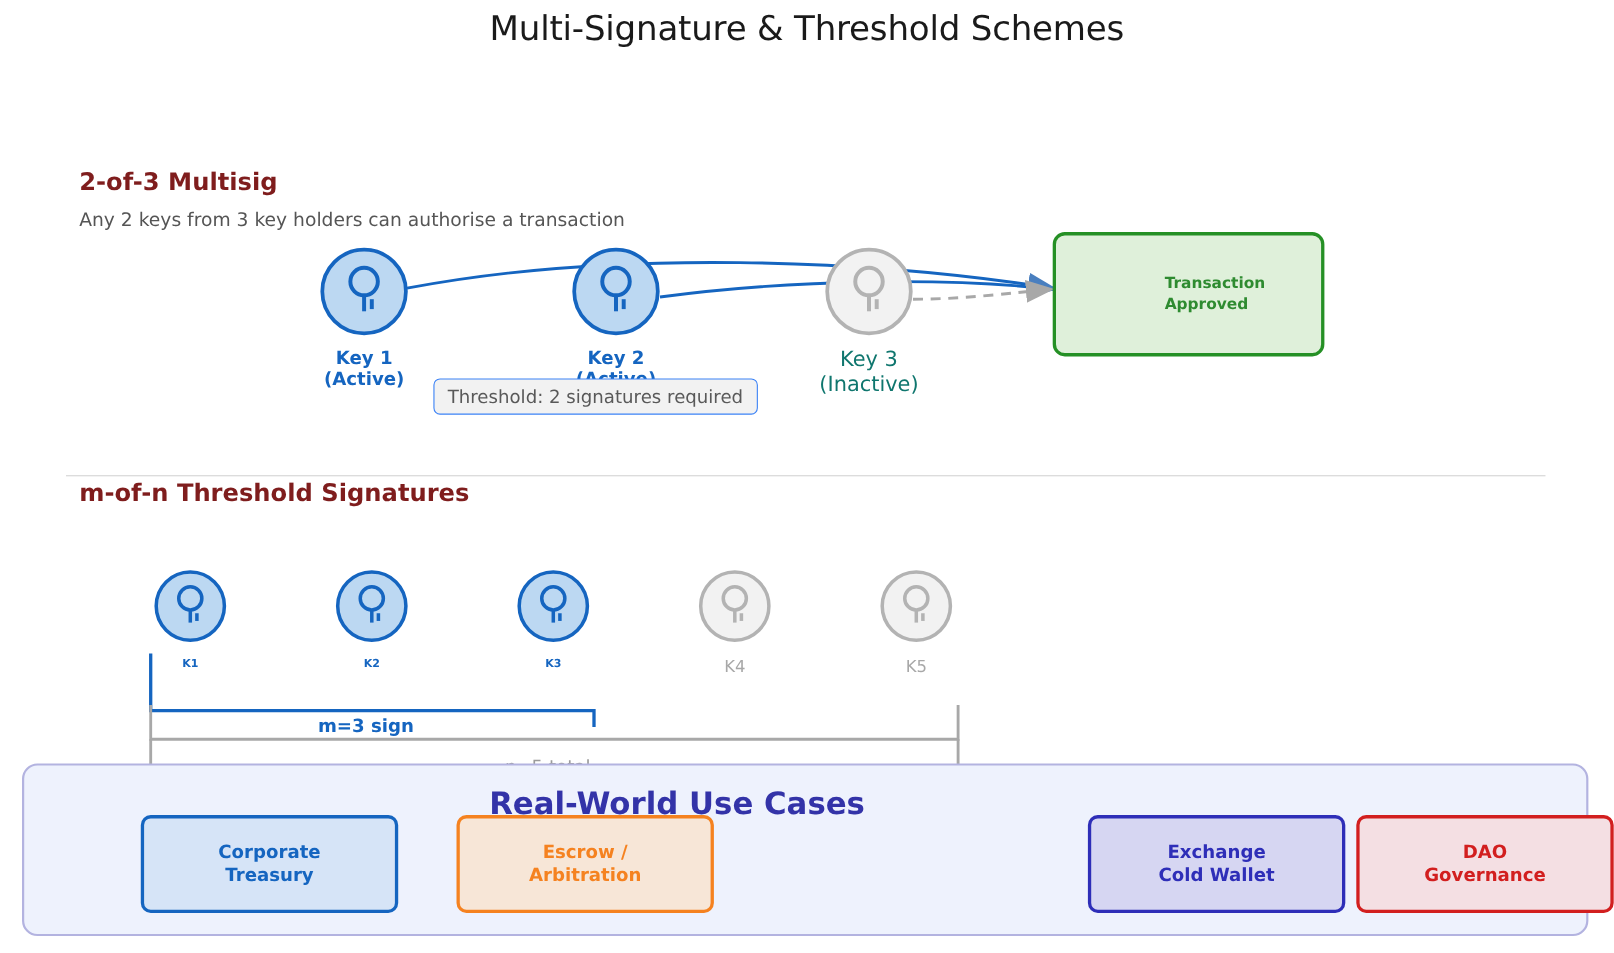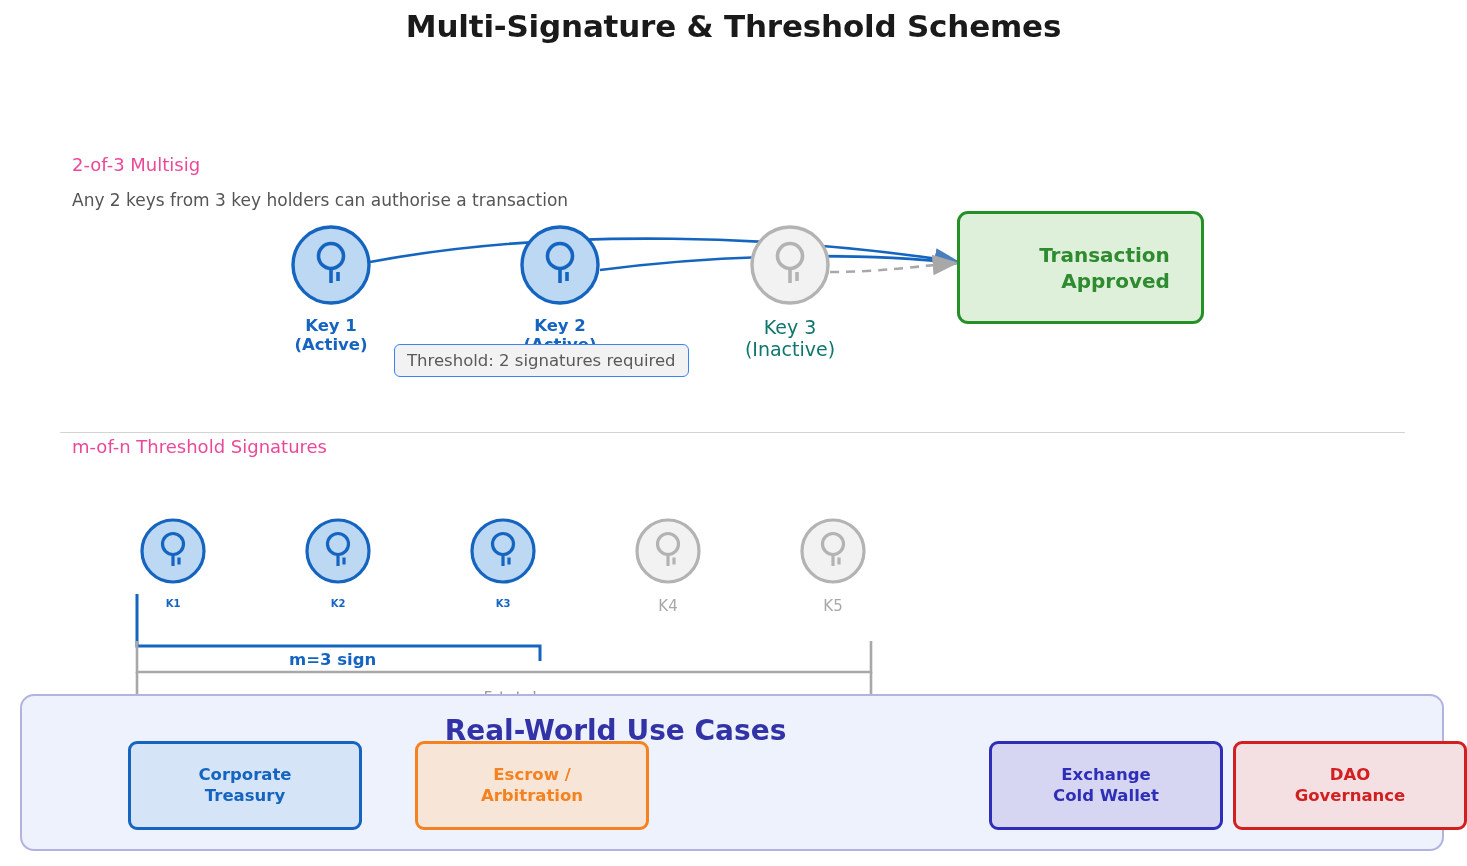--- a/index.html
+++ b/index.html
@@ -6,25 +6,25 @@
   body{
     width:1467px;height:866px;background:#ffffff;
     font-family:"DejaVu Sans","Liberation Sans",sans-serif;
     position:relative;overflow:hidden;
   }
   .stage{position:absolute;left:0;top:0;width:1467px;height:866px;}
   svg.layer{position:absolute;left:0;top:0;width:1467px;height:866px;overflow:visible;}
 
   .page-title{
     position:absolute;left:0;top:8px;width:1467px;text-align:center;
-    font-size:31px;font-weight:bold;color:#1a1a1a;letter-spacing:-0.2px;
+    font-size:31px;font-weight:normal;color:#1a1a1a;letter-spacing:-0.2px;
   }
 
   .sec-title{
-    position:absolute;font-size:18px;font-weight:normal;color:#ec4899;
+    position:absolute;font-size:22px;font-weight:bold;color:#7f1d1d;
     white-space:nowrap;
   }
   .sec-sub{
     position:absolute;font-size:17px;color:#555555;white-space:nowrap;
   }
 
   .divider{
     position:absolute;left:60px;top:432px;width:1345px;height:1px;
     background:#d4d4d4;
   }
@@ -37,21 +37,21 @@
   .key-label.inactive{color:#0f766e;font-weight:normal;font-size:19px;}
   .key-label.small-active{color:#1565C0;font-weight:bold;font-size:10px;}
   .key-label.small-inactive{color:#a8a8a8;font-weight:normal;font-size:15px;}
 
   .approve-box{
     position:absolute;left:957px;top:211px;width:241px;height:107px;
     background:#dff0da;border:3px solid #259025;border-radius:11px;
     display:flex;align-items:center;justify-content:center;
   }
   .approve-text{
-    text-align:right;color:#2e8b30;font-weight:bold;font-size:20px;line-height:1.3;
+    text-align:left;color:#2e8b30;font-weight:bold;font-size:14px;line-height:1.3;
     white-space:pre;
     margin-left:48px;
   }
 
   .threshold-pill{
     position:absolute;left:394px;top:344px;
     padding:6px 12px;background:#f2f2f2;border:1px solid #3b82f6;
     border-radius:6px;color:#595959;font-size:16.5px;white-space:nowrap;
   }
 

